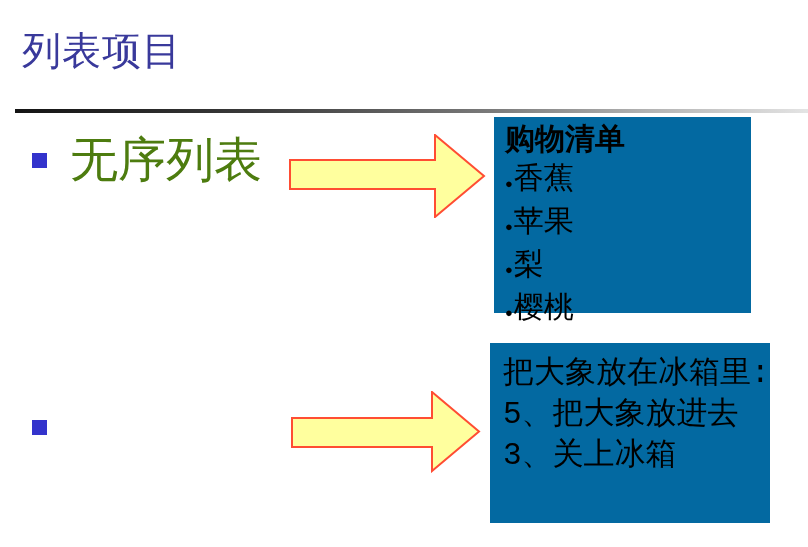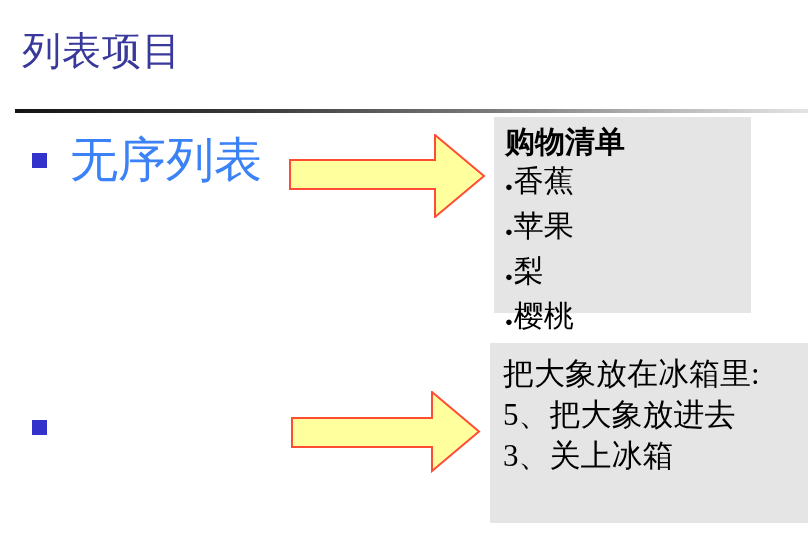--- a/index.html
+++ b/index.html
@@ -37,46 +37,47 @@
     height: 15px;
     background: #3333CC;
   }
   .bullet-square.r1 { left: 32px; top: 153px; }
   .bullet-square.r2 { left: 32px; top: 420px; }
   .row-label {
     position: absolute;
     left: 70px;
     font-size: 48px;
     line-height: 52px;
-    color: #3b82f6;
+    color: #4d7c0f;
     white-space: nowrap;
   }
   .row-label.r1 { top: 134px; }
   .row-label.r2 { top: 398px; }
   .arrow-svg { position: absolute; }
   .arrow-svg.a1 { left: 289px; top: 134px; }
   .arrow-svg.a2 { left: 291px; top: 391px; }
   .pink-box {
     position: absolute;
-    background: #e5e5e5;
+    background: #0369a1;
     color: #000000;
     box-sizing: border-box;
+    font-family: Liberation Mono, monospace;
   }
   .pink-box.shopping {
     left: 494px;
     top: 117px;
     width: 257px;
     height: 196px;
     padding: 5px 4px 0 11px;
     font-size: 30px;
   }
   .pink-box.elephant {
     left: 490px;
     top: 343px;
-    width: 318px;
+    width: 280px;
     height: 180px;
     padding: 10px 4px 0 13px;
     font-size: 31px;
   }
   .box-heading {
     font-weight: bold;
     line-height: 39px;
     margin: 0;
     white-space: nowrap;
   }

